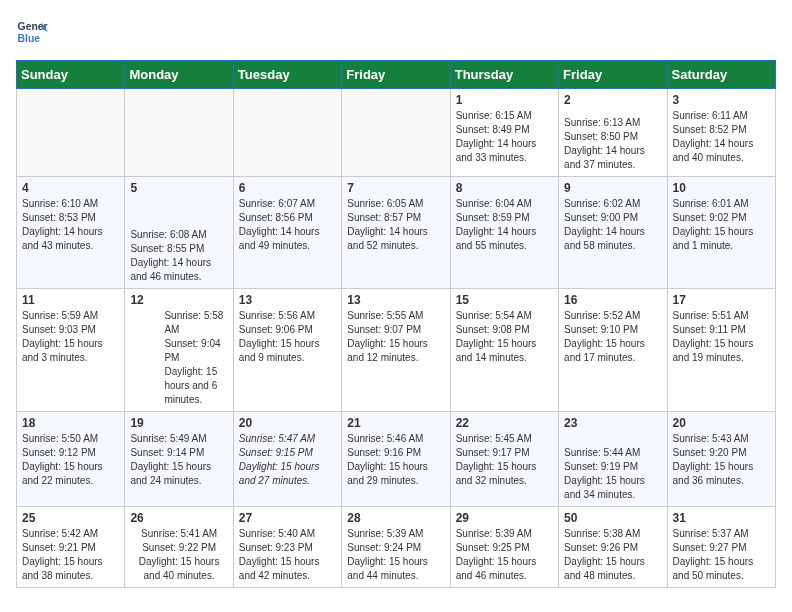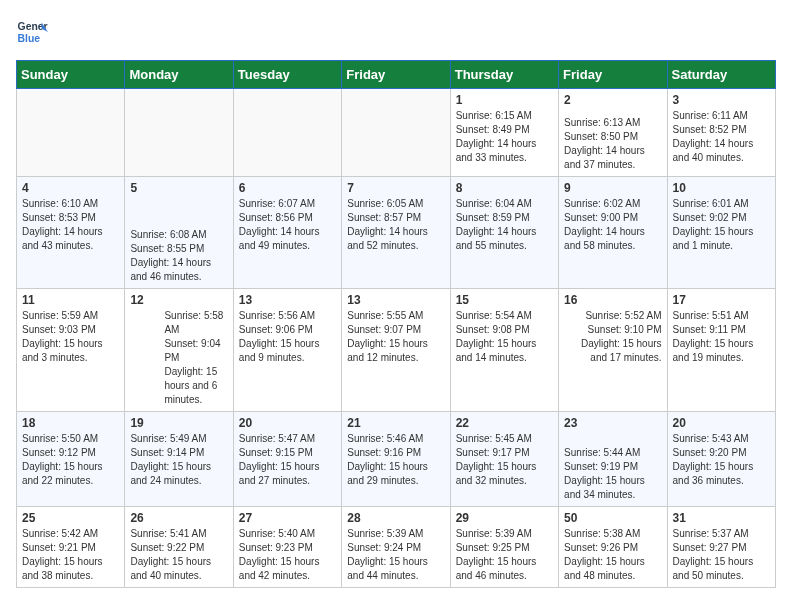--- a/index.html
+++ b/index.html
@@ -207,21 +207,21 @@
 Daylight: 15 hours and 12 minutes.</div>
         </td>
         <td>
           <span class="day-number">15</span>
           <div class="day-info" style="white-space: pre-line;">Sunrise: 5:54 AM
 Sunset: 9:08 PM
 Daylight: 15 hours and 14 minutes.</div>
         </td>
         <td>
           <span class="day-number">16</span>
-          <div class="day-info" style="white-space: pre-line; text-align: right;">Sunrise: 5:52 AM
+          <div class="day-info" style="white-space: pre-line;">Sunrise: 5:52 AM
 Sunset: 9:10 PM
 Daylight: 15 hours and 17 minutes.</div>
         </td>
         <td>
           <span class="day-number">17</span>
           <div class="day-info" style="white-space: pre-line;">Sunrise: 5:51 AM
 Sunset: 9:11 PM
 Daylight: 15 hours and 19 minutes.</div>
         </td>
       </tr>
@@ -233,21 +233,21 @@
 Daylight: 15 hours and 22 minutes.</div>
         </td>
         <td>
           <span class="day-number">19</span>
           <div class="day-info" style="white-space: pre-line;">Sunrise: 5:49 AM
 Sunset: 9:14 PM
 Daylight: 15 hours and 24 minutes.</div>
         </td>
         <td>
           <span class="day-number">20</span>
-          <div class="day-info" style="white-space: pre-line;">Sunrise: 5:47 AM
+          <div class="day-info" style="white-space: pre-line; font-style: italic;">Sunrise: 5:47 AM
 Sunset: 9:15 PM
 Daylight: 15 hours and 27 minutes.</div>
         </td>
         <td>
           <span class="day-number">21</span>
           <div class="day-info" style="white-space: pre-line;">Sunrise: 5:46 AM
 Sunset: 9:16 PM
 Daylight: 15 hours and 29 minutes.</div>
         </td>
         <td>
@@ -271,21 +271,21 @@
       </tr>
       <tr>
         <td>
           <span class="day-number">25</span>
           <div class="day-info" style="white-space: pre-line;">Sunrise: 5:42 AM
 Sunset: 9:21 PM
 Daylight: 15 hours and 38 minutes.</div>
         </td>
         <td>
           <span class="day-number">26</span>
-          <div class="day-info" style="white-space: pre-line;">Sunrise: 5:41 AM
+          <div class="day-info" style="white-space: pre-line; text-align: center;">Sunrise: 5:41 AM
 Sunset: 9:22 PM
 Daylight: 15 hours and 40 minutes.</div>
         </td>
         <td>
           <span class="day-number">27</span>
           <div class="day-info" style="white-space: pre-line;">Sunrise: 5:40 AM
 Sunset: 9:23 PM
 Daylight: 15 hours and 42 minutes.</div>
         </td>
         <td>

